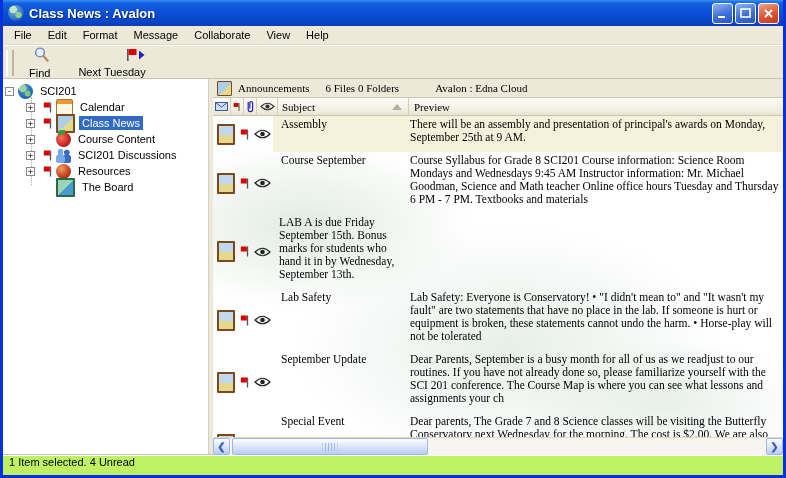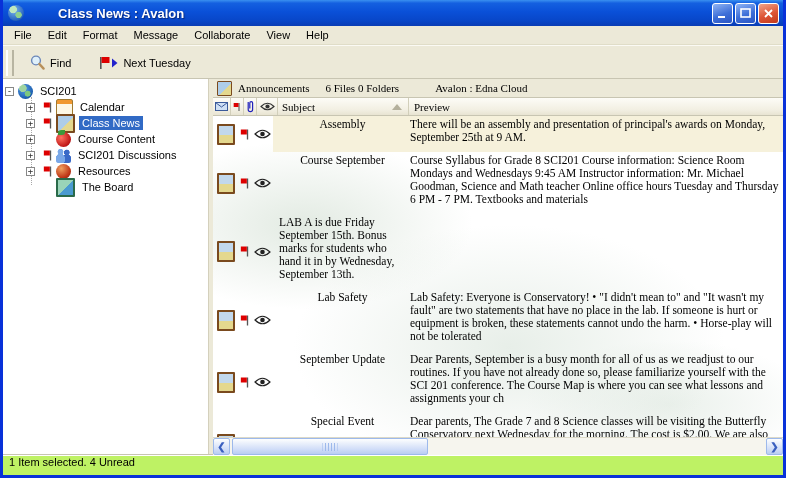--- a/index.html
+++ b/index.html
@@ -1,39 +1,39 @@
 <!DOCTYPE html>
 <html><head>
 <meta charset="utf-8">
 <style>
   html,body{margin:0;padding:0;background:#555;}
   body{width:786px;height:478px;overflow:hidden;font-family:"Liberation Sans",sans-serif;-webkit-font-smoothing:antialiased;}
   .window{width:786px;height:478px;box-sizing:border-box;border:3px solid #0831d9;border-top:none;
     background:#ece9d8;display:flex;flex-direction:column;position:relative;}
   
   .titlebar{height:26px;flex:none;display:flex;align-items:center;padding:0 4px 0 5px;
-    background:linear-gradient(180deg,#3a90f0 0%,#1460e0 12%,#0a50d8 45%,#0846c8 80%,#0a3db4 100%);gap:29px;}
+    background:linear-gradient(180deg,#3a90f0 0%,#1460e0 12%,#0a50d8 45%,#0846c8 80%,#0a3db4 100%);}
   .titlebar .app-ico{width:16px;height:16px;flex:none;margin-right:5px;border-radius:50%;
     background:radial-gradient(circle at 32% 28%,#bfe8bf 0 22%,transparent 26%),
                radial-gradient(circle at 66% 62%,#8fd08f 0 20%,transparent 24%),
                radial-gradient(circle at 38% 32%,#7ab8f0,#2a66c0 68%,#123f86);}
   .title-text{color:#fff;font-size:13px;font-weight:bold;text-shadow:1px 1px 1px #0a2a7a;flex:1;white-space:nowrap;overflow:hidden;}
   .winbtns{display:flex;gap:2px;}
   .wbtn{width:21px;height:21px;border:1px solid #fff;border-radius:3px;display:flex;align-items:center;justify-content:center;box-sizing:border-box;}
   .wbtn.min,.wbtn.max{background:linear-gradient(160deg,#8fb4f4 0%,#3e6fd8 55%,#2a55c4 100%);}
   .wbtn.close{background:linear-gradient(160deg,#f0a488 0%,#dd5435 55%,#c23a1c 100%);}
   .wbtn svg{display:block;}
   
   .menubar{height:18px;flex:none;display:flex;align-items:center;background:#ece9d8;padding-left:3px;border-bottom:1px solid #e0ddc8;}
   .menu-item{font-size:11px;color:#000;padding:2px 8px;cursor:default;}
   
   .toolbar{height:33px;flex:none;display:flex;align-items:center;background:#ece9d8;
     border-top:1px solid #fbfaf4;box-shadow:inset 0 -1px 0 #c8c5b2;}
   .tb-grip{width:4px;height:26px;margin:0 8px 0 3px;border-left:2px solid #fff;border-right:2px solid #b8b5a2;}
-  .tb-btn{display:flex;align-items:center;gap:4px;padding:3px 6px;font-size:11px;color:#000;border:1px solid transparent;border-radius:2px;}
+  .tb-btn{display:flex;align-items:flex-end;gap:4px;padding:3px 6px;font-size:11px;color:#000;border:1px solid transparent;border-radius:2px;flex-direction:column;}
   .tb-sep{width:14px;}
   
   .content{flex:1;display:flex;min-height:0;background:#ece9d8;}
   .tree-pane{width:206px;flex:none;background:#fff;border-right:1px solid #d4d0bc;overflow:hidden;padding-top:4px;box-sizing:border-box;}
   .splitter{width:4px;flex:none;background:#ece9d8;cursor:col-resize;}
   .right-pane{flex:1;display:flex;flex-direction:column;min-width:0;background:#fff;font-family:Liberation Serif, serif;}
   
   .trow{display:flex;align-items:center;height:16px;font-size:11px;white-space:nowrap;cursor:default;}
   .tree-root .trow{padding-left:2px;}
   .ebox{width:9px;height:9px;flex:none;box-sizing:border-box;border:1px solid #888;background:#fff;
@@ -76,21 +76,21 @@
   .msg-list{flex:1;min-height:0;overflow:hidden;position:relative;
     background:radial-gradient(ellipse 240px 120px at 16% 34%,rgba(203,218,203,.55),transparent 70%),
                radial-gradient(ellipse 300px 170px at 52% 72%,rgba(208,222,210,.5),transparent 72%),
                radial-gradient(ellipse 200px 90px at 80% 90%,rgba(208,222,210,.45),transparent 72%),#fff;}
   .mrow{display:grid;grid-template-columns:25px 13px 22px 131px 1fr;align-items:center;cursor:default;}
   .mcell-ico{display:flex;justify-content:center;}
   .msg-ico{width:18px;height:21px;border:2px solid #7a4a1e;border-radius:1px;box-sizing:border-box;
     background:linear-gradient(180deg,#c2d8ec 0 55%,#e4d88e 55%),#fff;}
   .mcell-flag,.mcell-eye{display:flex;justify-content:center;}
   .mcell-subj,.mcell-prev{align-self:stretch;font-size:11.5px;line-height:13px;padding-top:2px;padding-bottom:8px;}
-  .mcell-subj{padding-left:8px;text-align:center;}
+  .mcell-subj{padding-left:8px;}
   .mcell-prev{padding-left:6px;padding-right:2px;}
   .mrow.selected .mcell-subj,.mrow.selected .mcell-prev{background:#f6f1db;}
   
   .hscroll{height:17px;flex:none;display:flex;background:#f6f5ee;border-top:1px solid #dcd9c8;position:relative;}
   .sb-btn{width:17px;height:100%;flex:none;box-sizing:border-box;border:1px solid #9db9eb;border-radius:2px;
     background:linear-gradient(180deg,#fdfefe,#cfdcf8 70%,#b9cdf2);display:flex;align-items:center;justify-content:center;
     color:#3a5fbf;font-size:10px;font-weight:bold;}
   .sb-track{flex:1;position:relative;}
   .sb-thumb{position:absolute;left:2px;top:0;height:100%;width:196px;box-sizing:border-box;border:1px solid #9db9eb;border-radius:2px;
     background:linear-gradient(180deg,#fdfefe,#cfdcf8 70%,#b9cdf2);}

